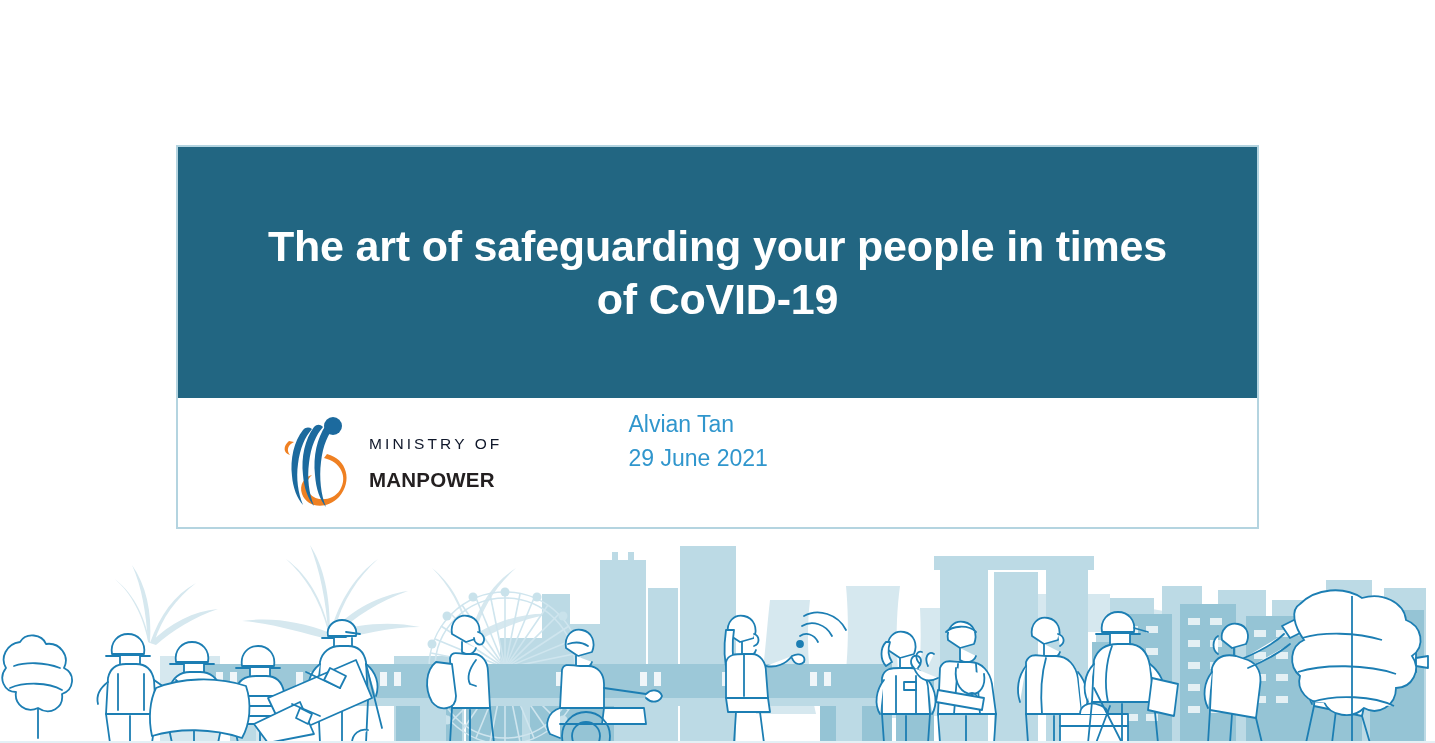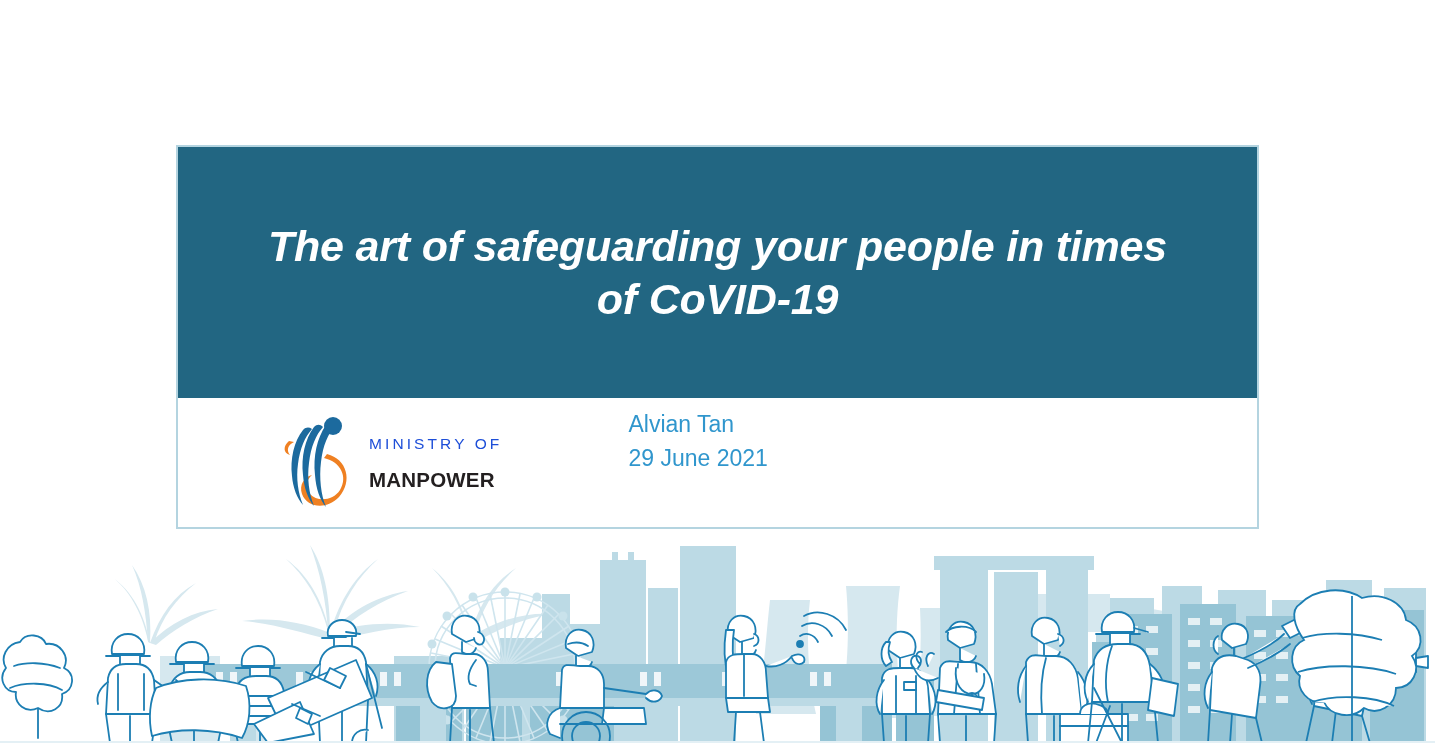--- a/index.html
+++ b/index.html
@@ -45,21 +45,20 @@
   #title-text {
     color: #ffffff;
     font-size: 43px;
     font-weight: bold;
     line-height: 1.22;
     text-align: center;
     letter-spacing: -0.2px;
     padding: 0 18px;
     white-space: pre-line;
     margin: 8px;
-    font-style: italic;
   }
 
   #byline-row {
     position: absolute;
     left: 0;
     top: 251px;
     right: 0;
     bottom: 0;
     display: flex;
     align-items: flex-start;
@@ -78,21 +77,21 @@
     flex: none;
     display: block;
   }
   #logo-words {
     margin-left: 12px;
     line-height: 1;
   }
   #logo-line-1 {
     font-size: 15.5px;
     letter-spacing: 3.1px;
-    color: #1d4ed8;
+    color: #0f172a;
     font-weight: normal;
     display: block;
     text-align: center;
   }
   #logo-line-2 {
     font-size: 20.5px;
     letter-spacing: 0.2px;
     color: #231f20;
     font-weight: bold;
     display: block;

